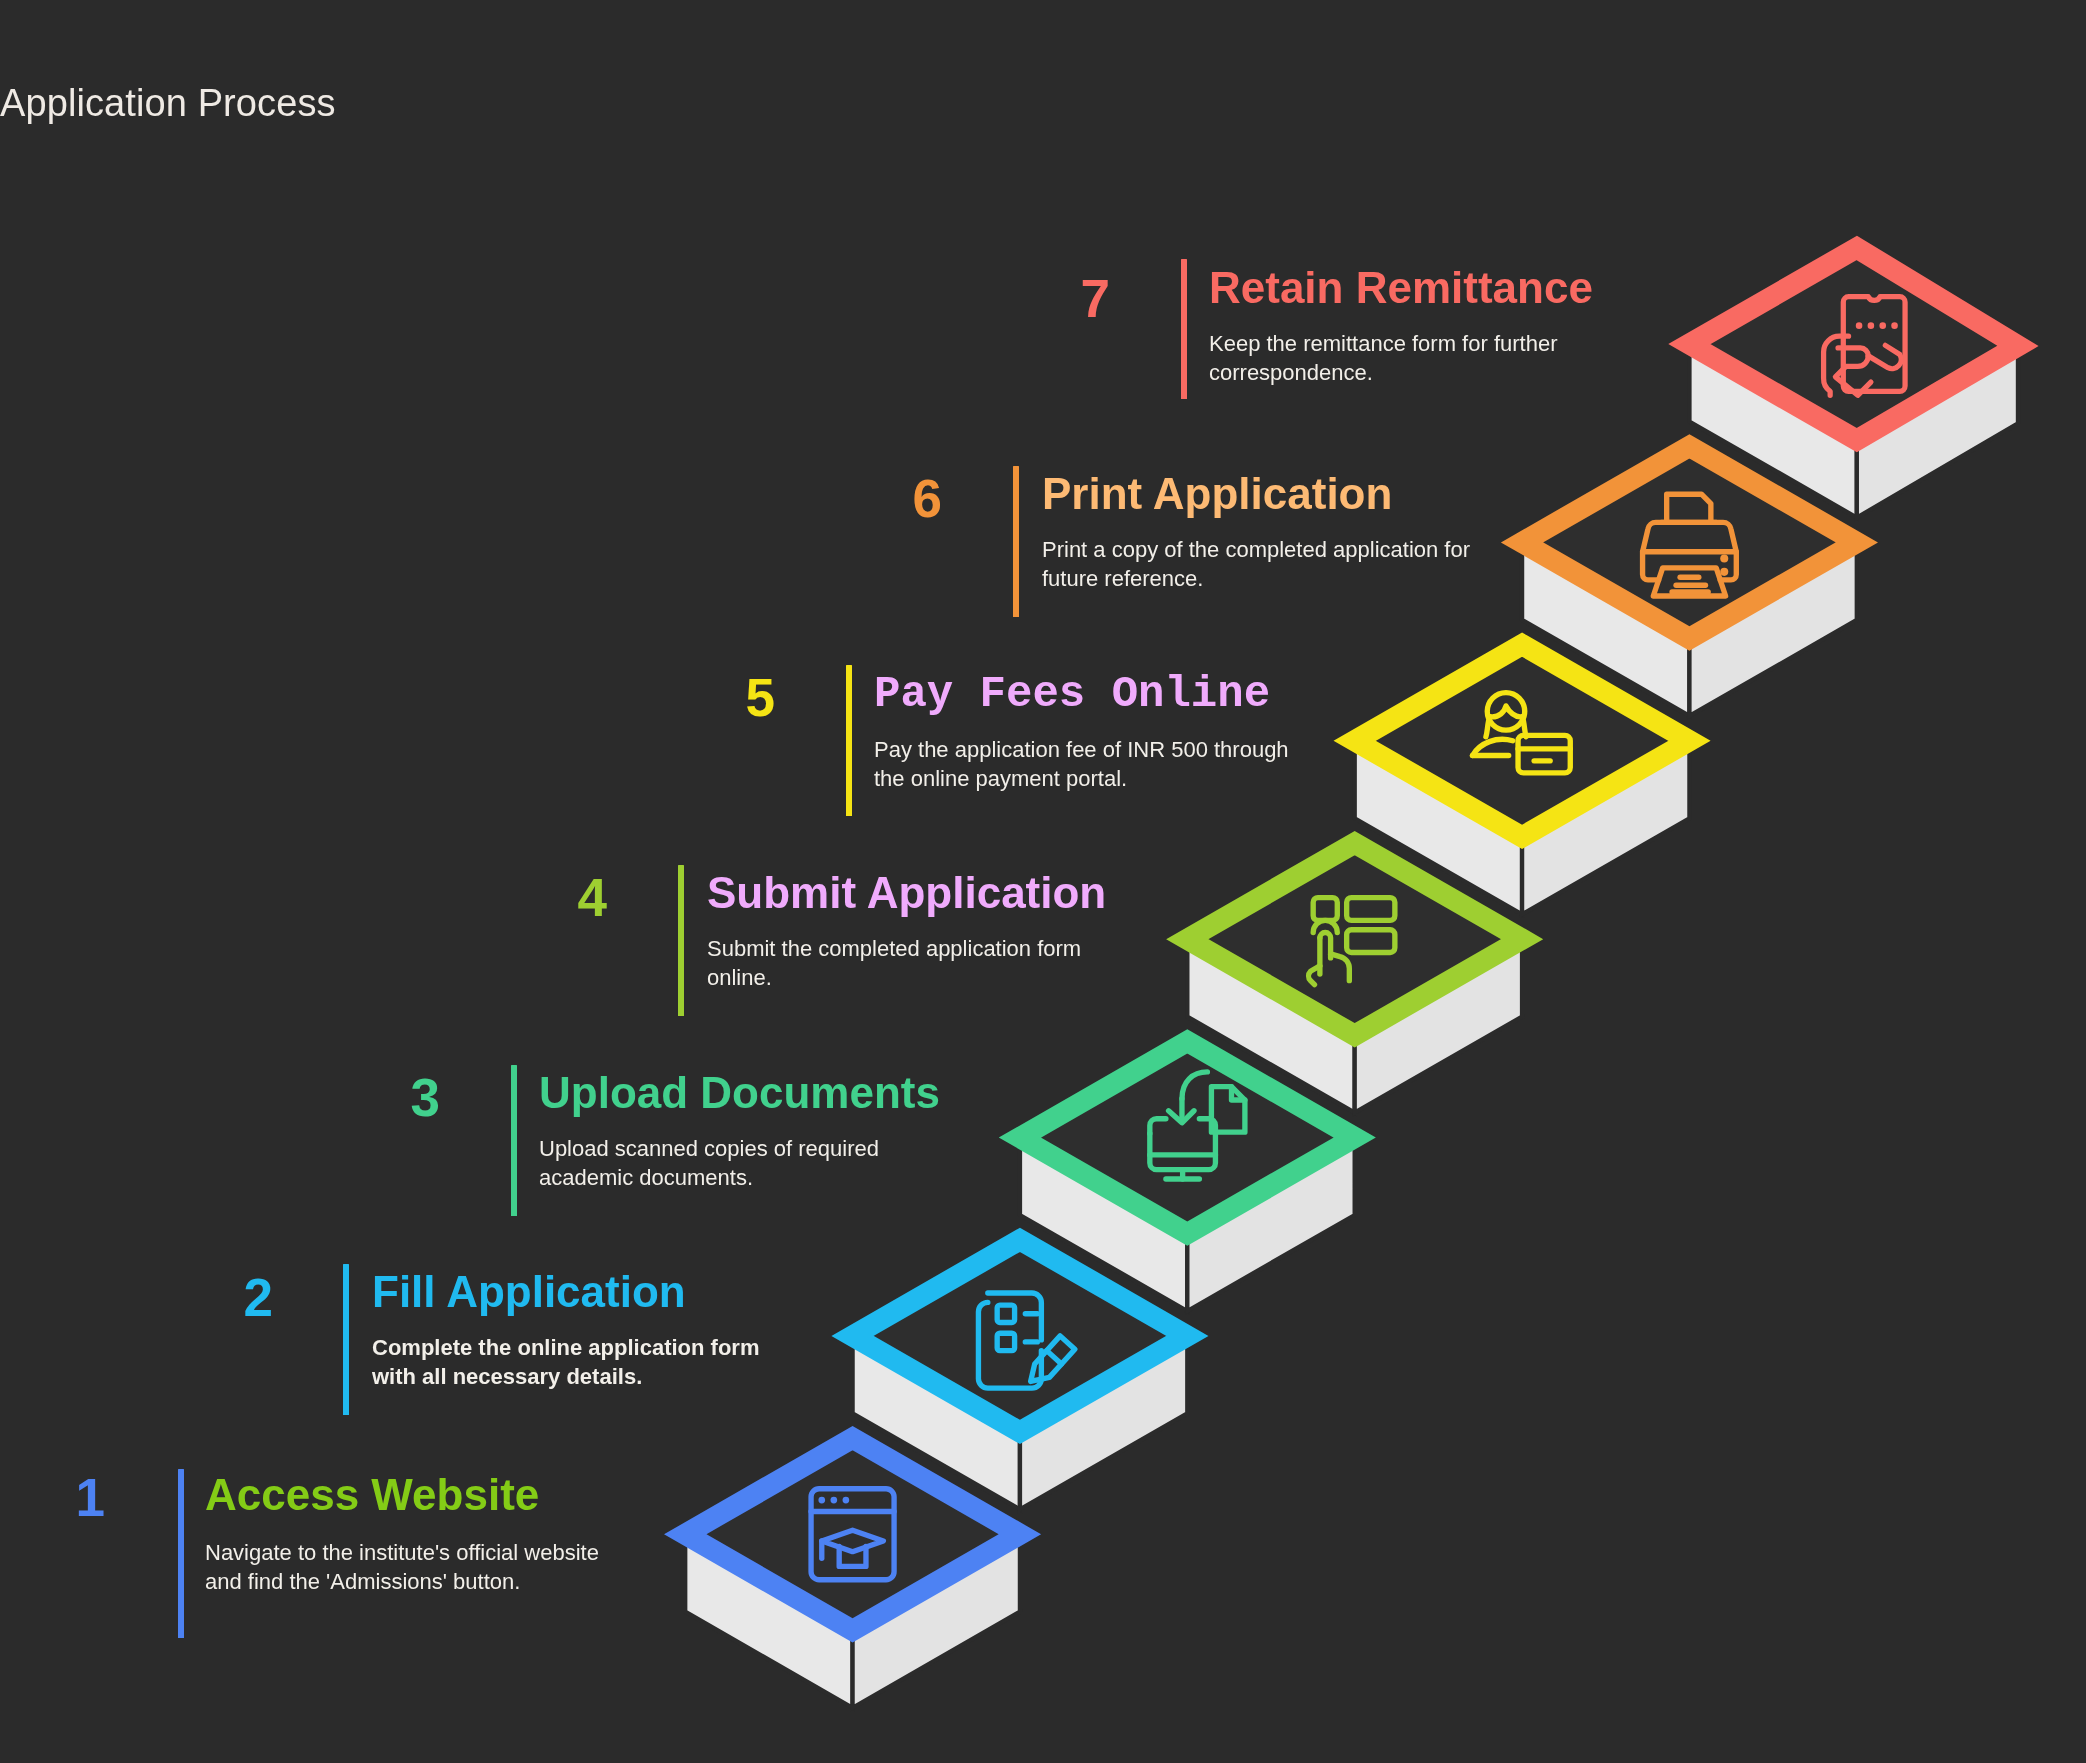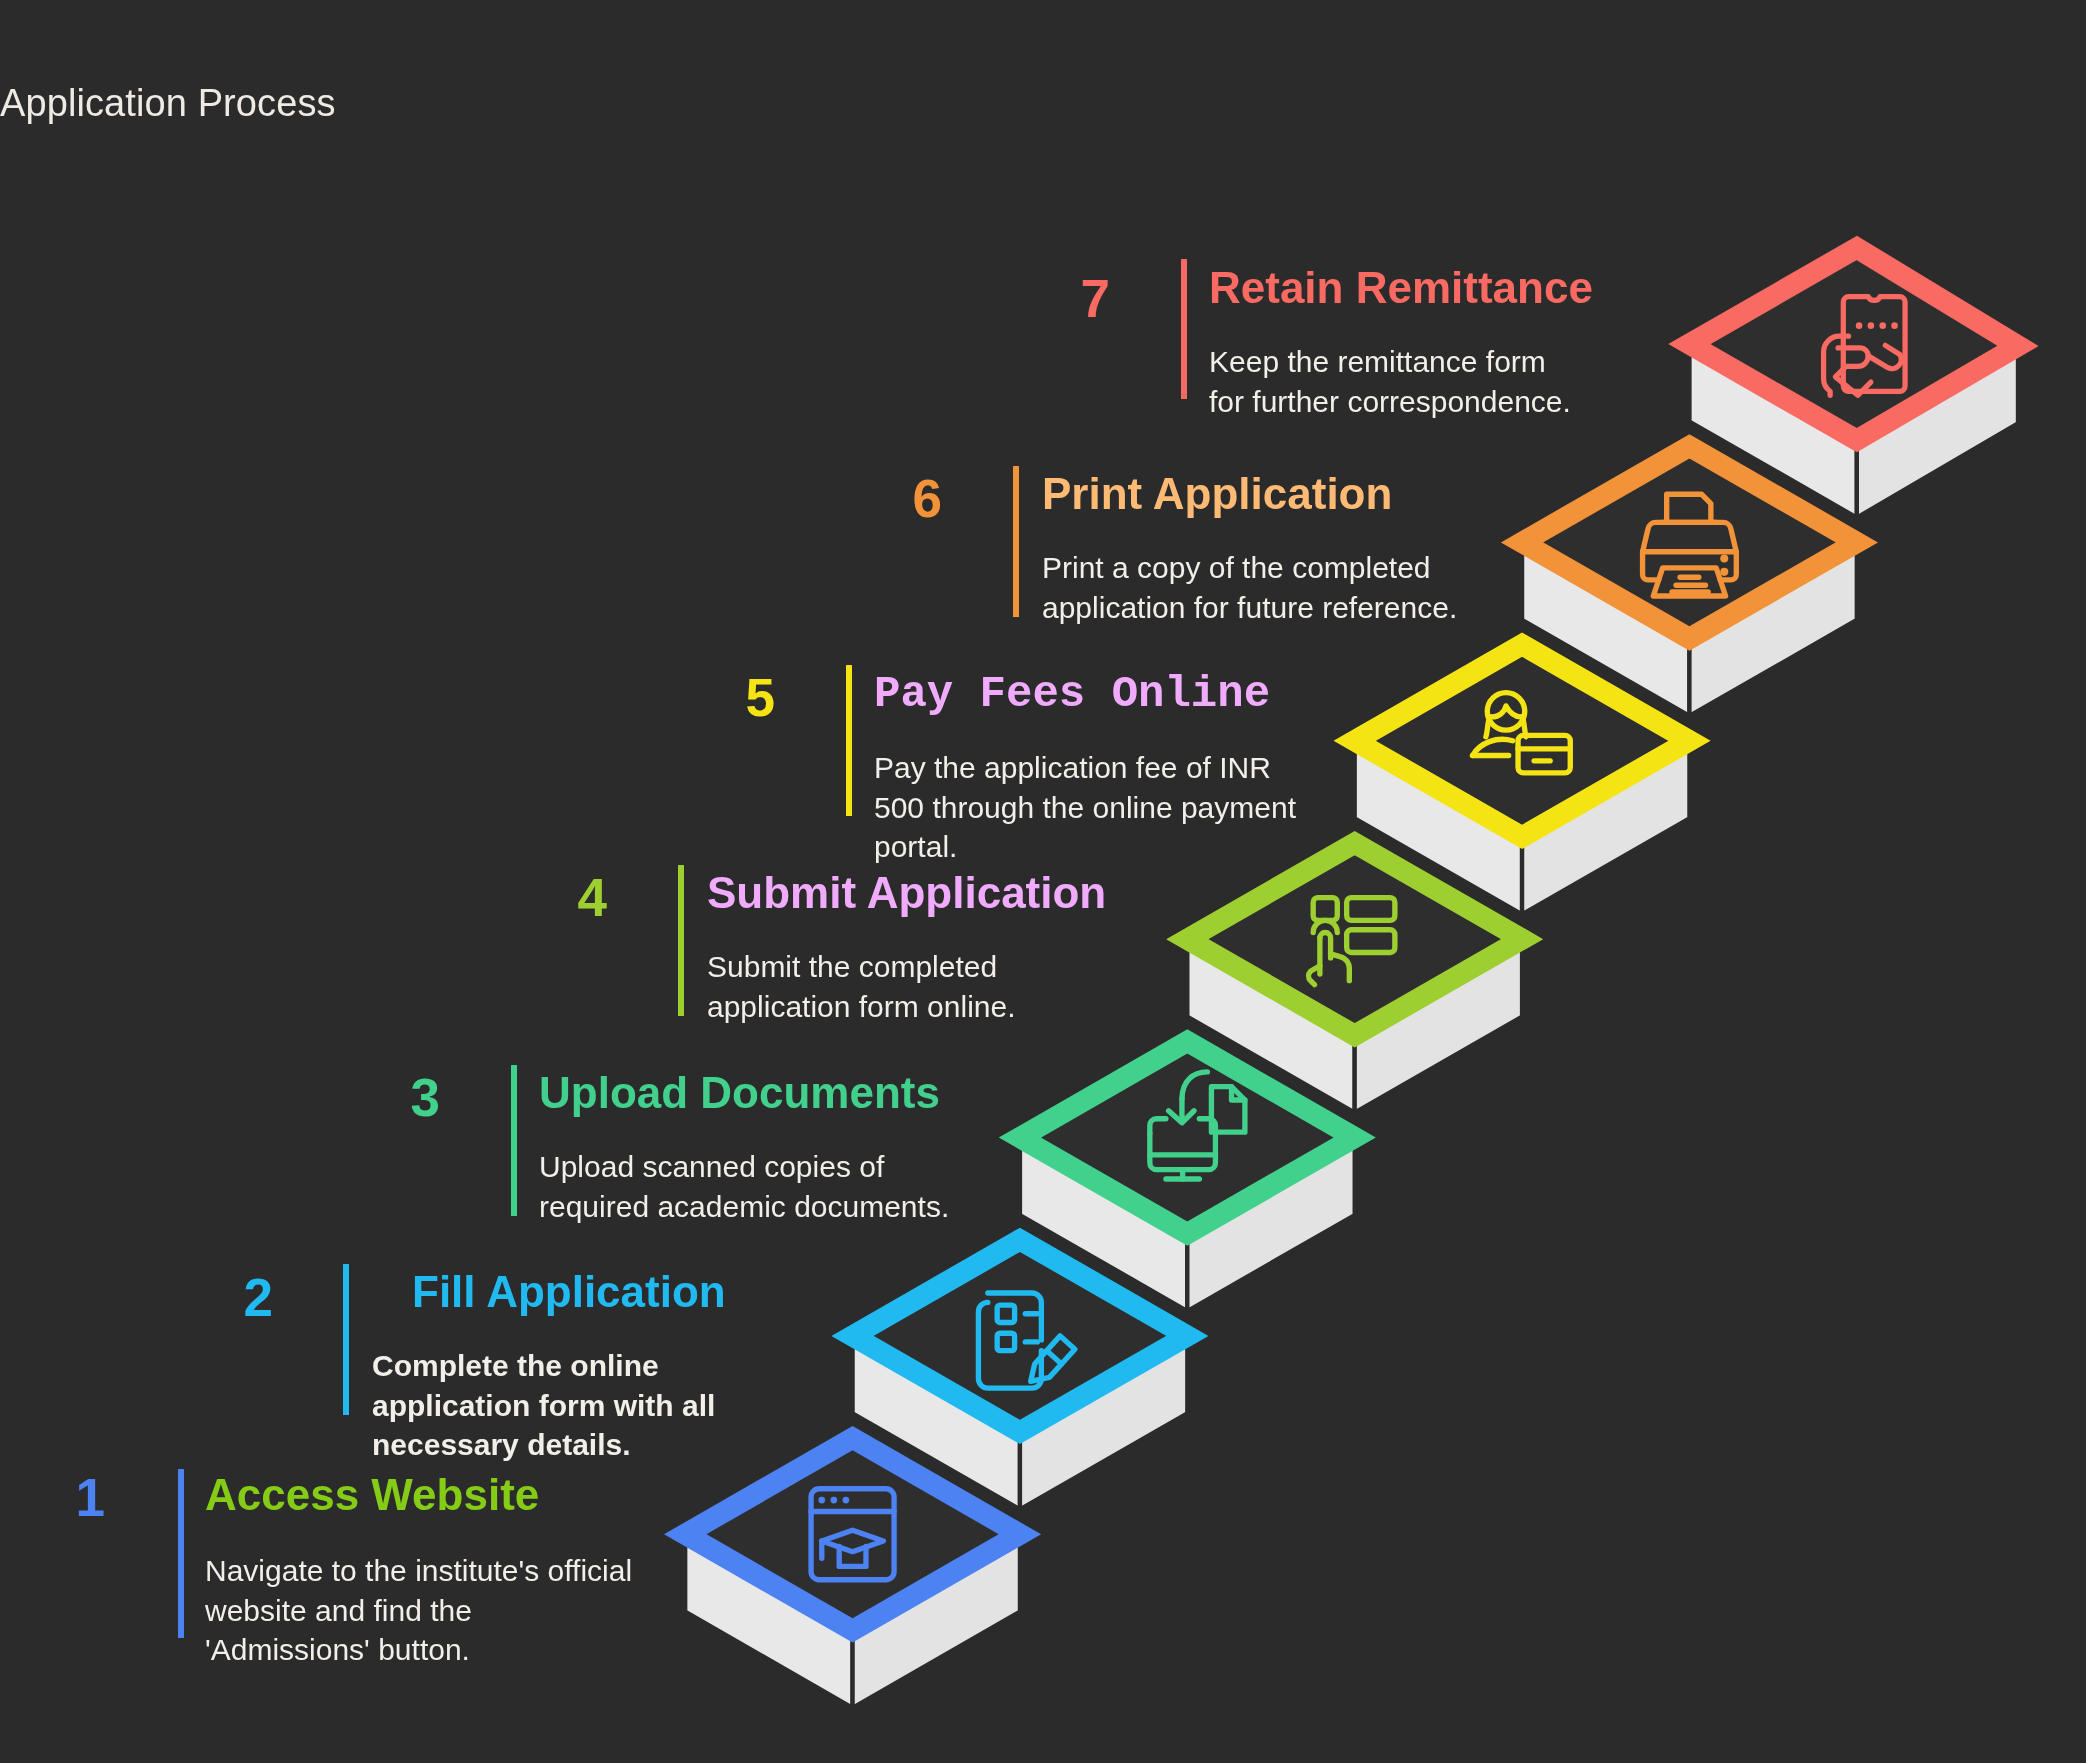--- a/index.html
+++ b/index.html
@@ -55,25 +55,24 @@
   }
   .step-title {
     position: absolute;
     font-size: 44px;
     font-weight: 700;
     line-height: 1.1;
     white-space: nowrap;
   }
   .step-desc {
     position: absolute;
-    font-size: 30px;
+    font-size: 22px;
     font-weight: 400;
     line-height: 1.32;
     color: #f2efe9;
-    margin-top: 13px;
   }
 </style>
 </head>
 <body>
 
 <div id="stage">
 
   <div class="chart-title">Application Process</div>
 
   <svg id="iso" viewBox="0 0 3366 2844">
@@ -210,21 +209,21 @@
   <div class="step-text">
     <div class="step-num" style="left:37px; top:1471px; width:68px; color:#4d82f3;">1</div>
     <div class="step-rule" style="left:178px; top:1469px; height:169px; background:#4d82f3;"></div>
     <div class="step-title" style="left:205px; top:1471px; color:#84cc16;">Access Website</div>
     <div class="step-desc" style="left:205px; top:1538px; width:428px;">Navigate to the institute's official website and find the 'Admissions' button.</div>
   </div>
 
   <div class="step-text">
     <div class="step-num" style="left:205px; top:1271px; width:68px; color:#20baf0;">2</div>
     <div class="step-rule" style="left:343px; top:1264px; height:151px; background:#20baf0;"></div>
-    <div class="step-title" style="left:372px; top:1268px; color:#20baf0;margin-left:40px;">Fill Application</div>
+    <div class="step-title" style="left:372px; top:1268px; color:#20baf0;">Fill Application</div>
     <div class="step-desc" style="left:372px; top:1333px; width:428px;font-weight:bold;">Complete the online application form with all necessary details.</div>
   </div>
 
   <div class="step-text">
     <div class="step-num" style="left:372px; top:1071px; width:68px; color:#41d18d;">3</div>
     <div class="step-rule" style="left:511px; top:1065px; height:151px; background:#41d18d;"></div>
     <div class="step-title" style="left:539px; top:1069px; color:#41d18d;">Upload Documents</div>
     <div class="step-desc" style="left:539px; top:1134px; width:434px;">Upload scanned copies of required academic documents.</div>
   </div>
 

